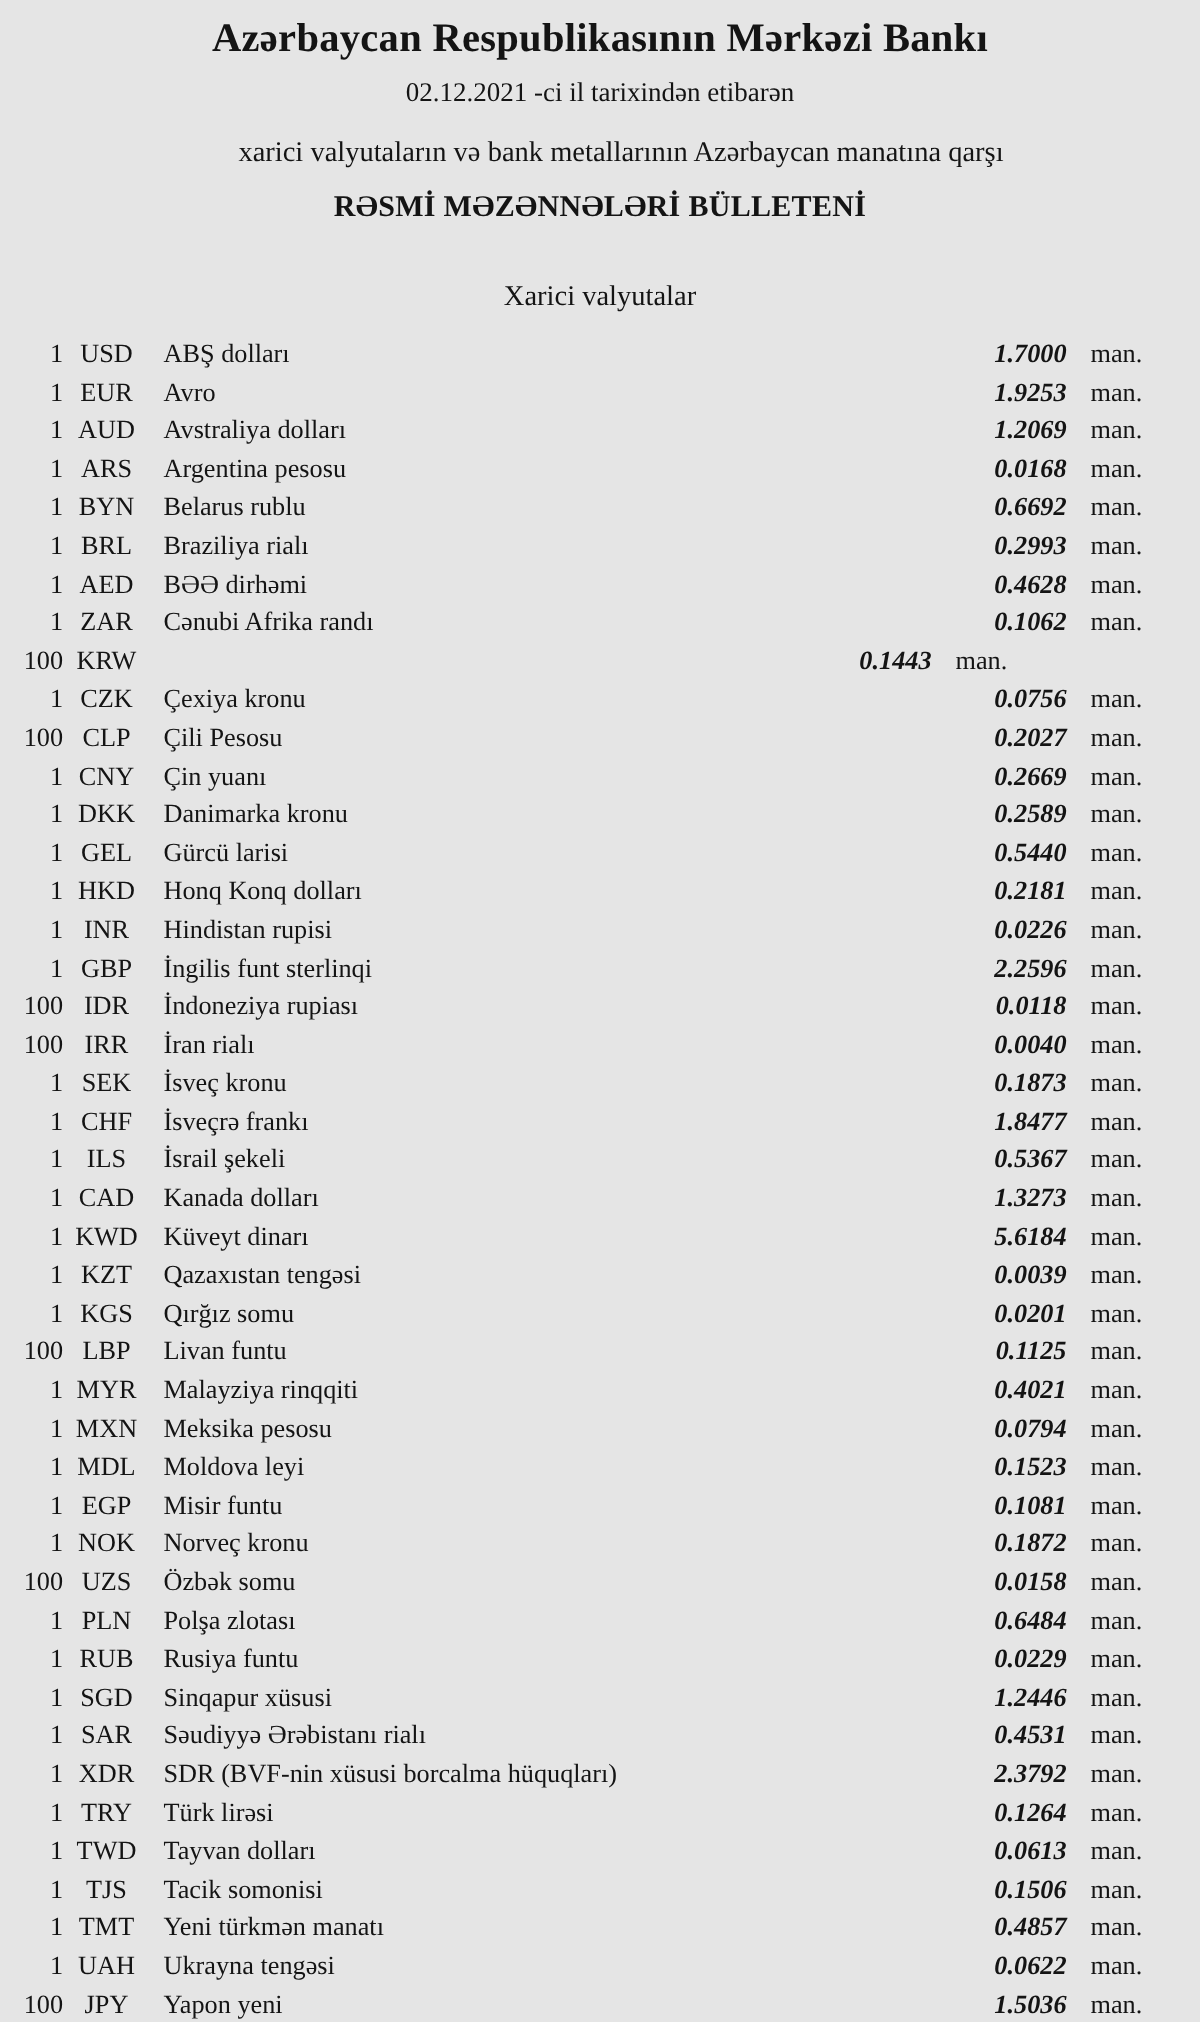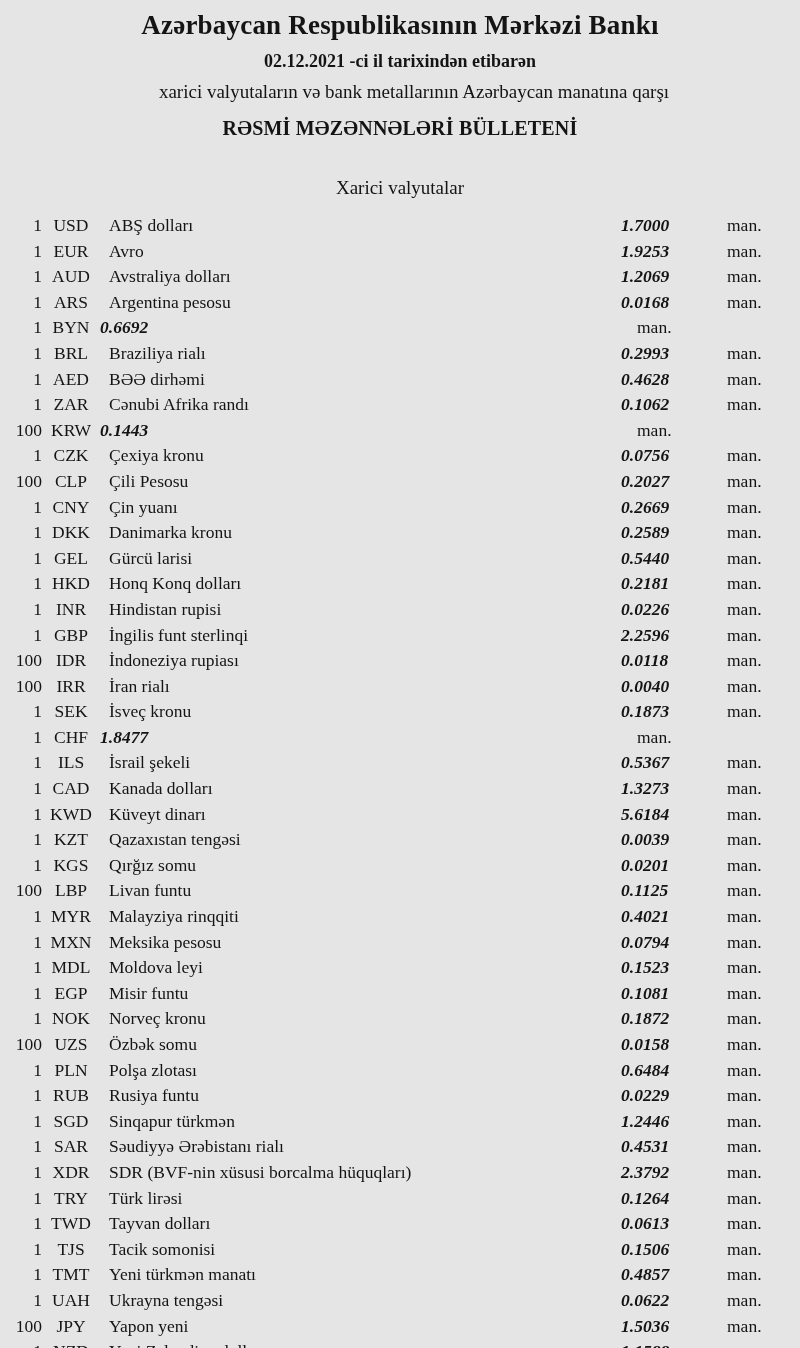--- a/index.html
+++ b/index.html
@@ -9,37 +9,37 @@
     color: #141414;
     font-family: "Liberation Serif", "DejaVu Serif", serif;
   }
   .page { position: relative; width: 800px; height: 1348px; overflow: hidden; background: #e5e5e5; }
 
   .hdr { text-align: center; }
   .bank-name {
     padding-top: 9px; font-size: 27px; font-weight: bold;
     line-height: 32px; letter-spacing: 0.2px;
   }
-  .date-line  { margin-top: 9px; font-size: 18px; font-weight: bold; line-height: 22px; }
-  .subject-line { margin-top: 8px; font-size: 19px; line-height: 24px; padding-left: 28px; }
+  .date-line  { margin-top: 9px; font-size: 18px; font-weight: normal; line-height: 22px; }
+  .subject-line { margin-top: 18px; font-size: 19px; line-height: 24px; padding-left: 28px; }
   .bulletin-line { margin-top: 12px; font-size: 20px; font-weight: bold; line-height: 25px; letter-spacing: 0.2px; }
   .section-title { margin-top: 36px; font-size: 19px; font-weight: normal; line-height: 22px; text-align: center; }
 
   .table { margin-top: 14px; }
   .row {
     display: grid;
     grid-template-columns: 30px 58px 1fr 90px 61px;
     padding-left: 12px; padding-right: 28px;
     height: 25.6px; line-height: 25.6px;
     font-size: 17.5px; white-space: nowrap;
   }
   .qty  { text-align: right; }
   .code { text-align: center; }
   .name { padding-left: 9px; overflow: hidden; }
-  .rate { font-weight: bold; font-style: italic; }
+  .rate { text-align: right; font-weight: bold; font-style: italic; }
   .unit { padding-left: 16px; }
 </style>
 </head>
 <body>
 
 <div class="page">
 
   <div class="hdr">
     <div class="bank-name">Azərbaycan Respublikasının Mərkəzi Bankı</div>
     <div class="date-line">02.12.2021 -ci il tarixindən etibarən</div>
@@ -74,20 +74,21 @@
       <div class="row">
       <span class="qty">1</span>
       <span class="code">ARS</span>
       <span class="name">Argentina pesosu</span>
       <span class="rate">0.0168</span>
       <span class="unit">man.</span>
     </div>
       <div class="row">
       <span class="qty">1</span>
       <span class="code">BYN</span>
+      <span class="name">Belarus rublu</span>
       <span class="rate">0.6692</span>
       <span class="unit">man.</span>
     </div>
       <div class="row">
       <span class="qty">1</span>
       <span class="code">BRL</span>
       <span class="name">Braziliya rialı</span>
       <span class="rate">0.2993</span>
       <span class="unit">man.</span>
     </div>
@@ -184,20 +185,21 @@
       <div class="row">
       <span class="qty">1</span>
       <span class="code">SEK</span>
       <span class="name">İsveç kronu</span>
       <span class="rate">0.1873</span>
       <span class="unit">man.</span>
     </div>
       <div class="row">
       <span class="qty">1</span>
       <span class="code">CHF</span>
+      <span class="name">İsveçrə frankı</span>
       <span class="rate">1.8477</span>
       <span class="unit">man.</span>
     </div>
       <div class="row">
       <span class="qty">1</span>
       <span class="code">ILS</span>
       <span class="name">İsrail şekeli</span>
       <span class="rate">0.5367</span>
       <span class="unit">man.</span>
     </div>
@@ -288,21 +290,21 @@
       <div class="row">
       <span class="qty">1</span>
       <span class="code">RUB</span>
       <span class="name">Rusiya funtu</span>
       <span class="rate">0.0229</span>
       <span class="unit">man.</span>
     </div>
       <div class="row">
       <span class="qty">1</span>
       <span class="code">SGD</span>
-      <span class="name">Sinqapur türkmən</span>
+      <span class="name">Sinqapur xüsusi</span>
       <span class="rate">1.2446</span>
       <span class="unit">man.</span>
     </div>
       <div class="row">
       <span class="qty">1</span>
       <span class="code">SAR</span>
       <span class="name">Səudiyyə Ərəbistanı rialı</span>
       <span class="rate">0.4531</span>
       <span class="unit">man.</span>
     </div>

